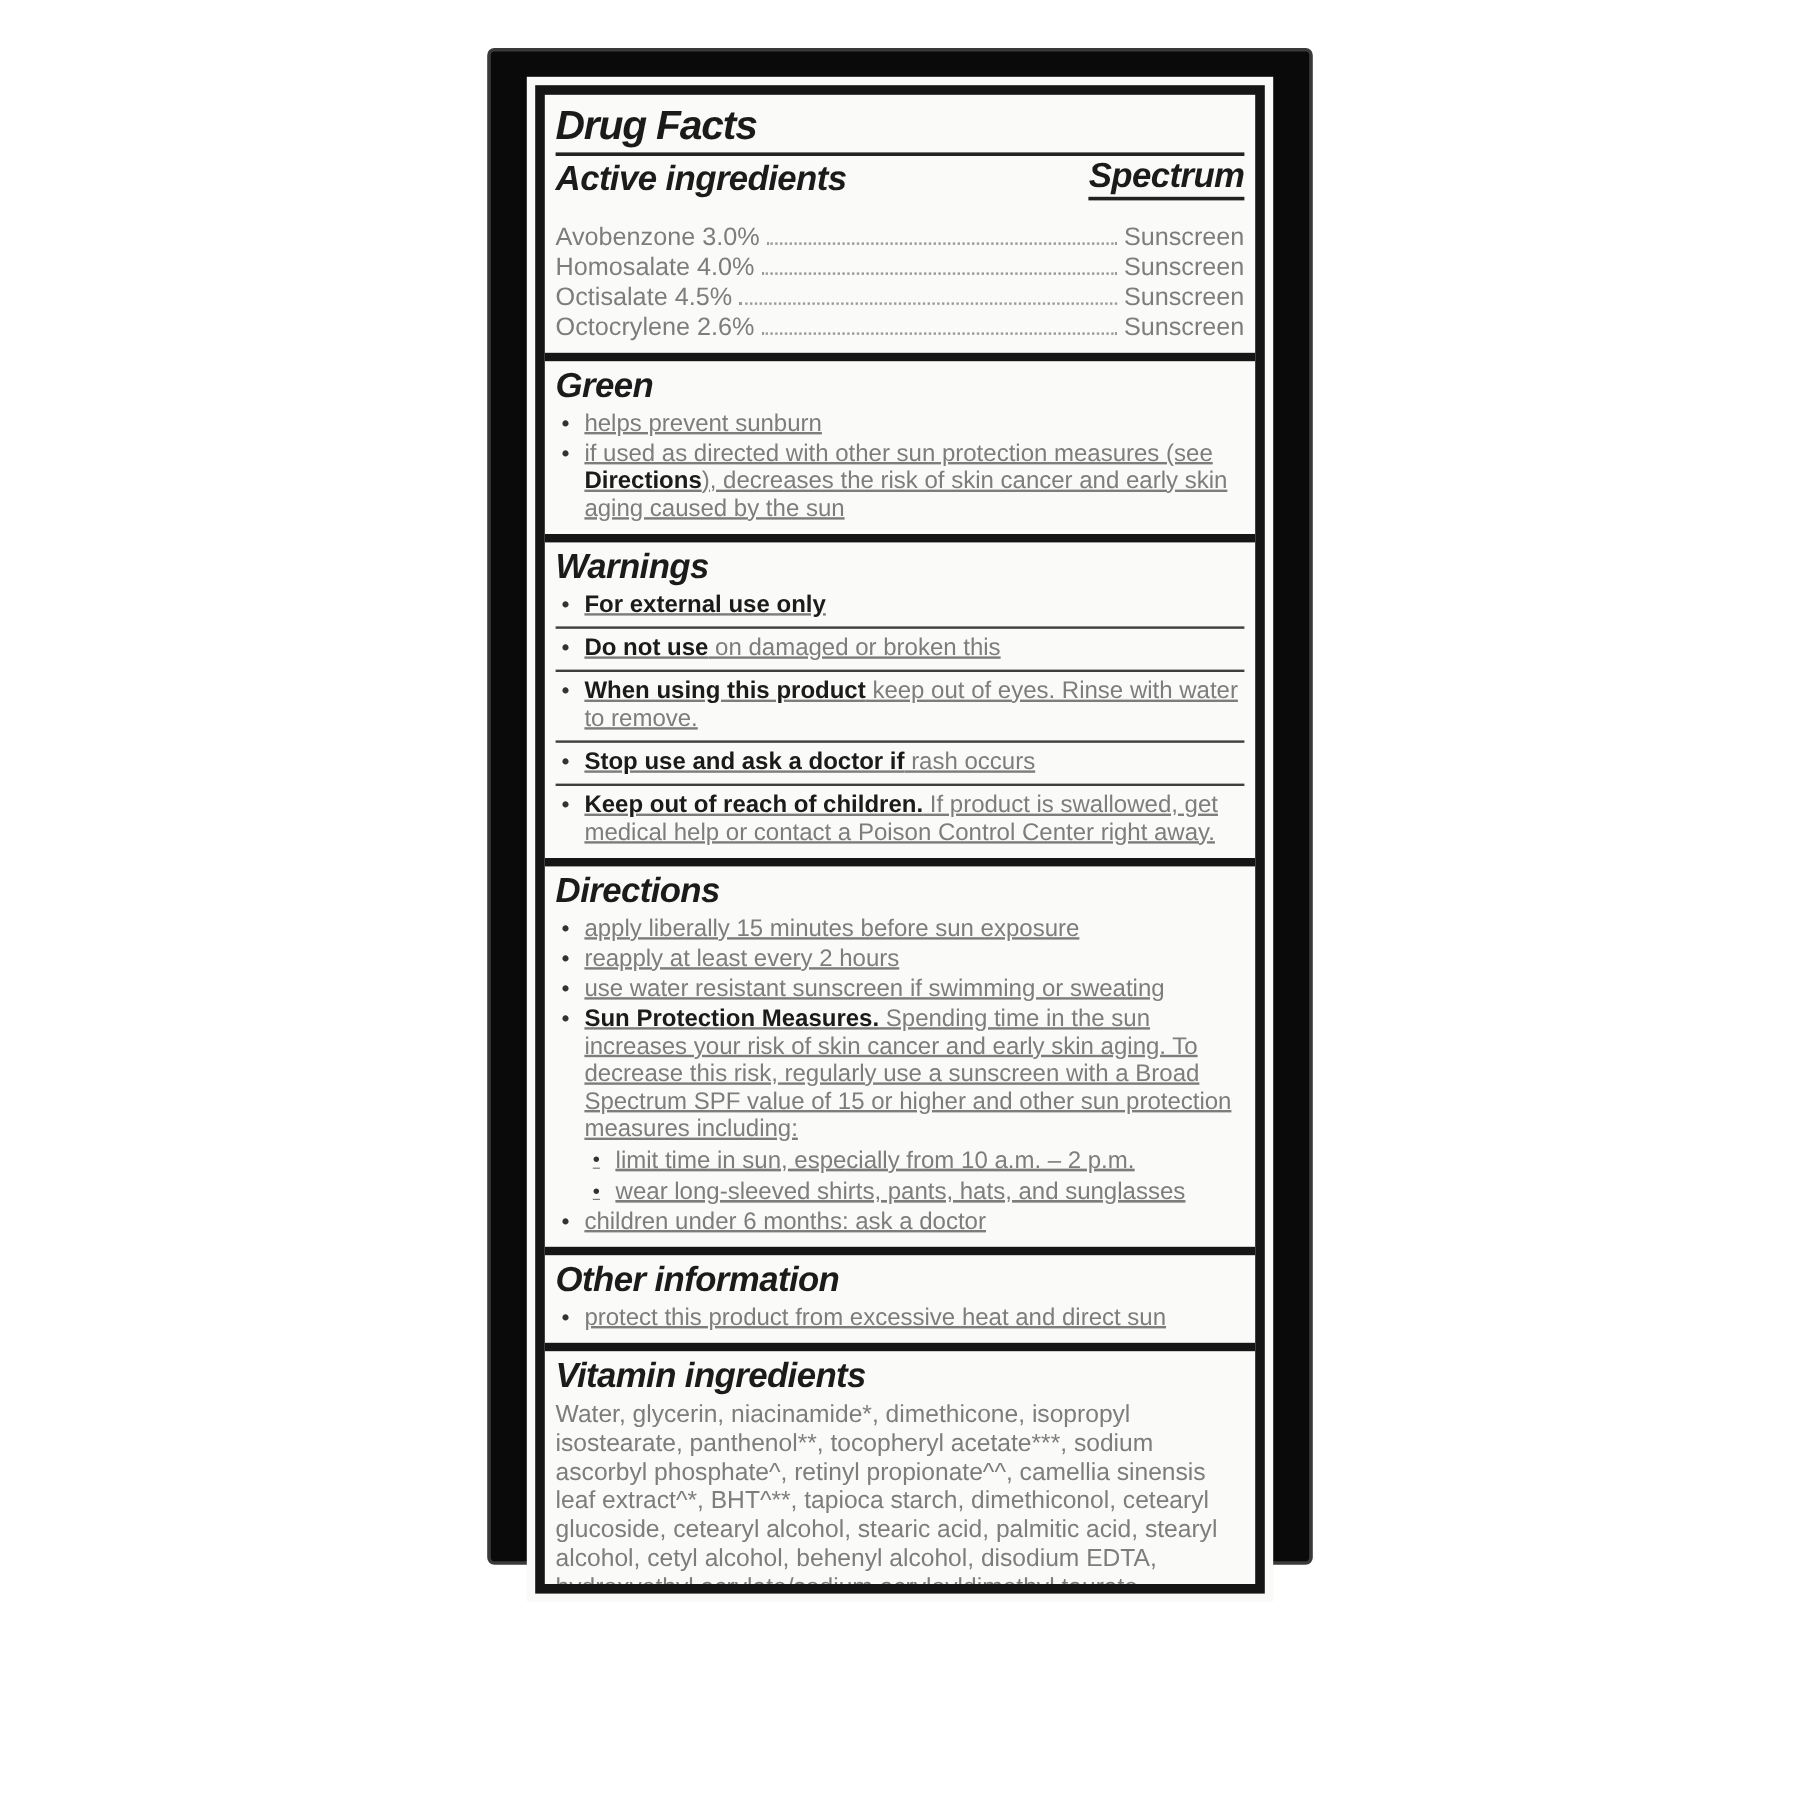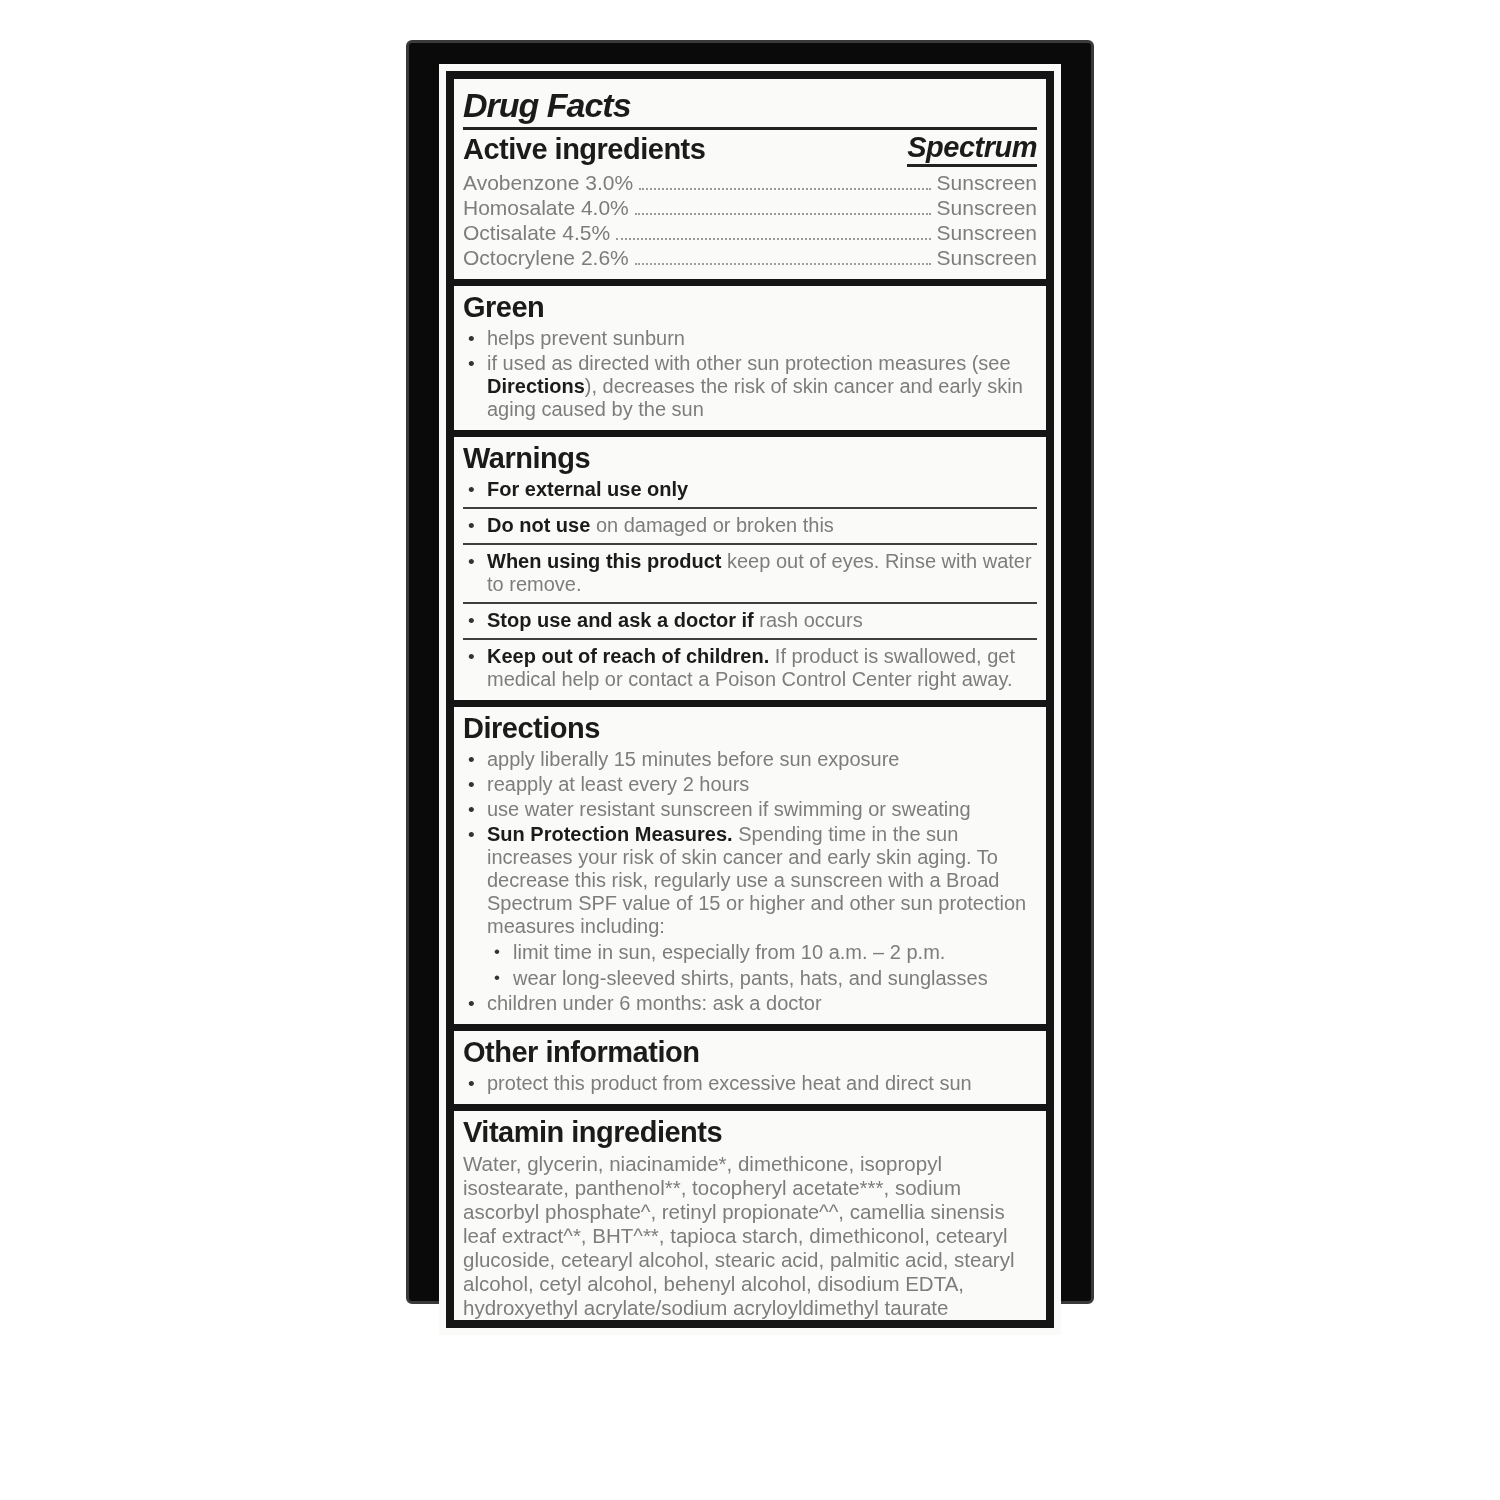--- a/index.html
+++ b/index.html
@@ -19,32 +19,32 @@
   .panel{position:absolute;left:406px;top:40px;width:688px;height:1264px;
     background:var(--panel_bg);border:3px solid var(--panel_edge);border-radius:6px;}
   .card{position:absolute;left:30px;top:21px;width:622px;height:1271px;background:var(--card_bg);}
   .dfbox{position:absolute;left:7px;top:7px;right:7px;bottom:7px;
     border:8px solid var(--box_border);background:var(--card_bg);overflow:hidden;}
   .section{padding:3px 9px 9px 9px;}
   .section + .section{border-top:7px solid var(--box_border);}
   h1.title{font-size:34px;font-style:italic;font-weight:bold;color:var(--ink);
     letter-spacing:-1px;line-height:40px;padding-top:3px;}
   .title-rule{border:none;border-top:3px solid #222;margin:2px 0 0 0;}
-  h2.heading{font-size:29px;font-weight:bold;color:var(--ink);
+  h2.heading{font-size:29px;font-style:italic;font-weight:bold;color:var(--ink);
     letter-spacing:-0.5px;line-height:36px;}
   .active-header{display:flex;justify-content:space-between;align-items:flex-end;}
   .purpose{font-size:29px;font-style:italic;font-weight:bold;color:var(--ink);
     letter-spacing:-0.5px;border-bottom:3px solid #222;line-height:34px;}
-  .active-rows{margin-top:3px;}
+  .active-rows{margin-top:18px;}
   .arow{display:flex;align-items:baseline;font-size:21px;color:var(--gray);line-height:25px;}
   .arow .leader{flex:1;border-bottom:2px dotted var(--dots);margin:0 6px 5px 6px;min-width:30px;}
   .bullets{list-style:none;}
   .bullets li{display:flex;font-size:20px;line-height:23px;color:var(--gray);margin-top:2px;}
   .bullets .dot{width:24px;flex:0 0 24px;color:#333;font-size:19px;text-align:left;padding-left:5px;}
-  .bullets .btxt{flex:1;}
+  .bullets .btxt{flex:1;text-decoration:underline;}
   .b{color:var(--ink);font-weight:bold;}
   .sep-list li + li{border-top:2px solid var(--thin_rule);margin-top:6px;padding-top:5px;}
   .subs{list-style:none;margin-top:1px;}
   .subs li{display:flex;font-size:20px;line-height:24px;color:var(--gray);}
   .subs .dot{width:26px;flex:0 0 26px;color:#333;font-size:17px;padding-left:7px;}
   .para{font-size:20.5px;line-height:24px;color:var(--gray);margin-top:2px;}
   .footnote{position:absolute;left:48px;top:1302px;width:600px;color:var(--footnote);
     font-weight:bold;font-size:24px;line-height:32px;letter-spacing:-0.2px;}
 </style>
 </head>

